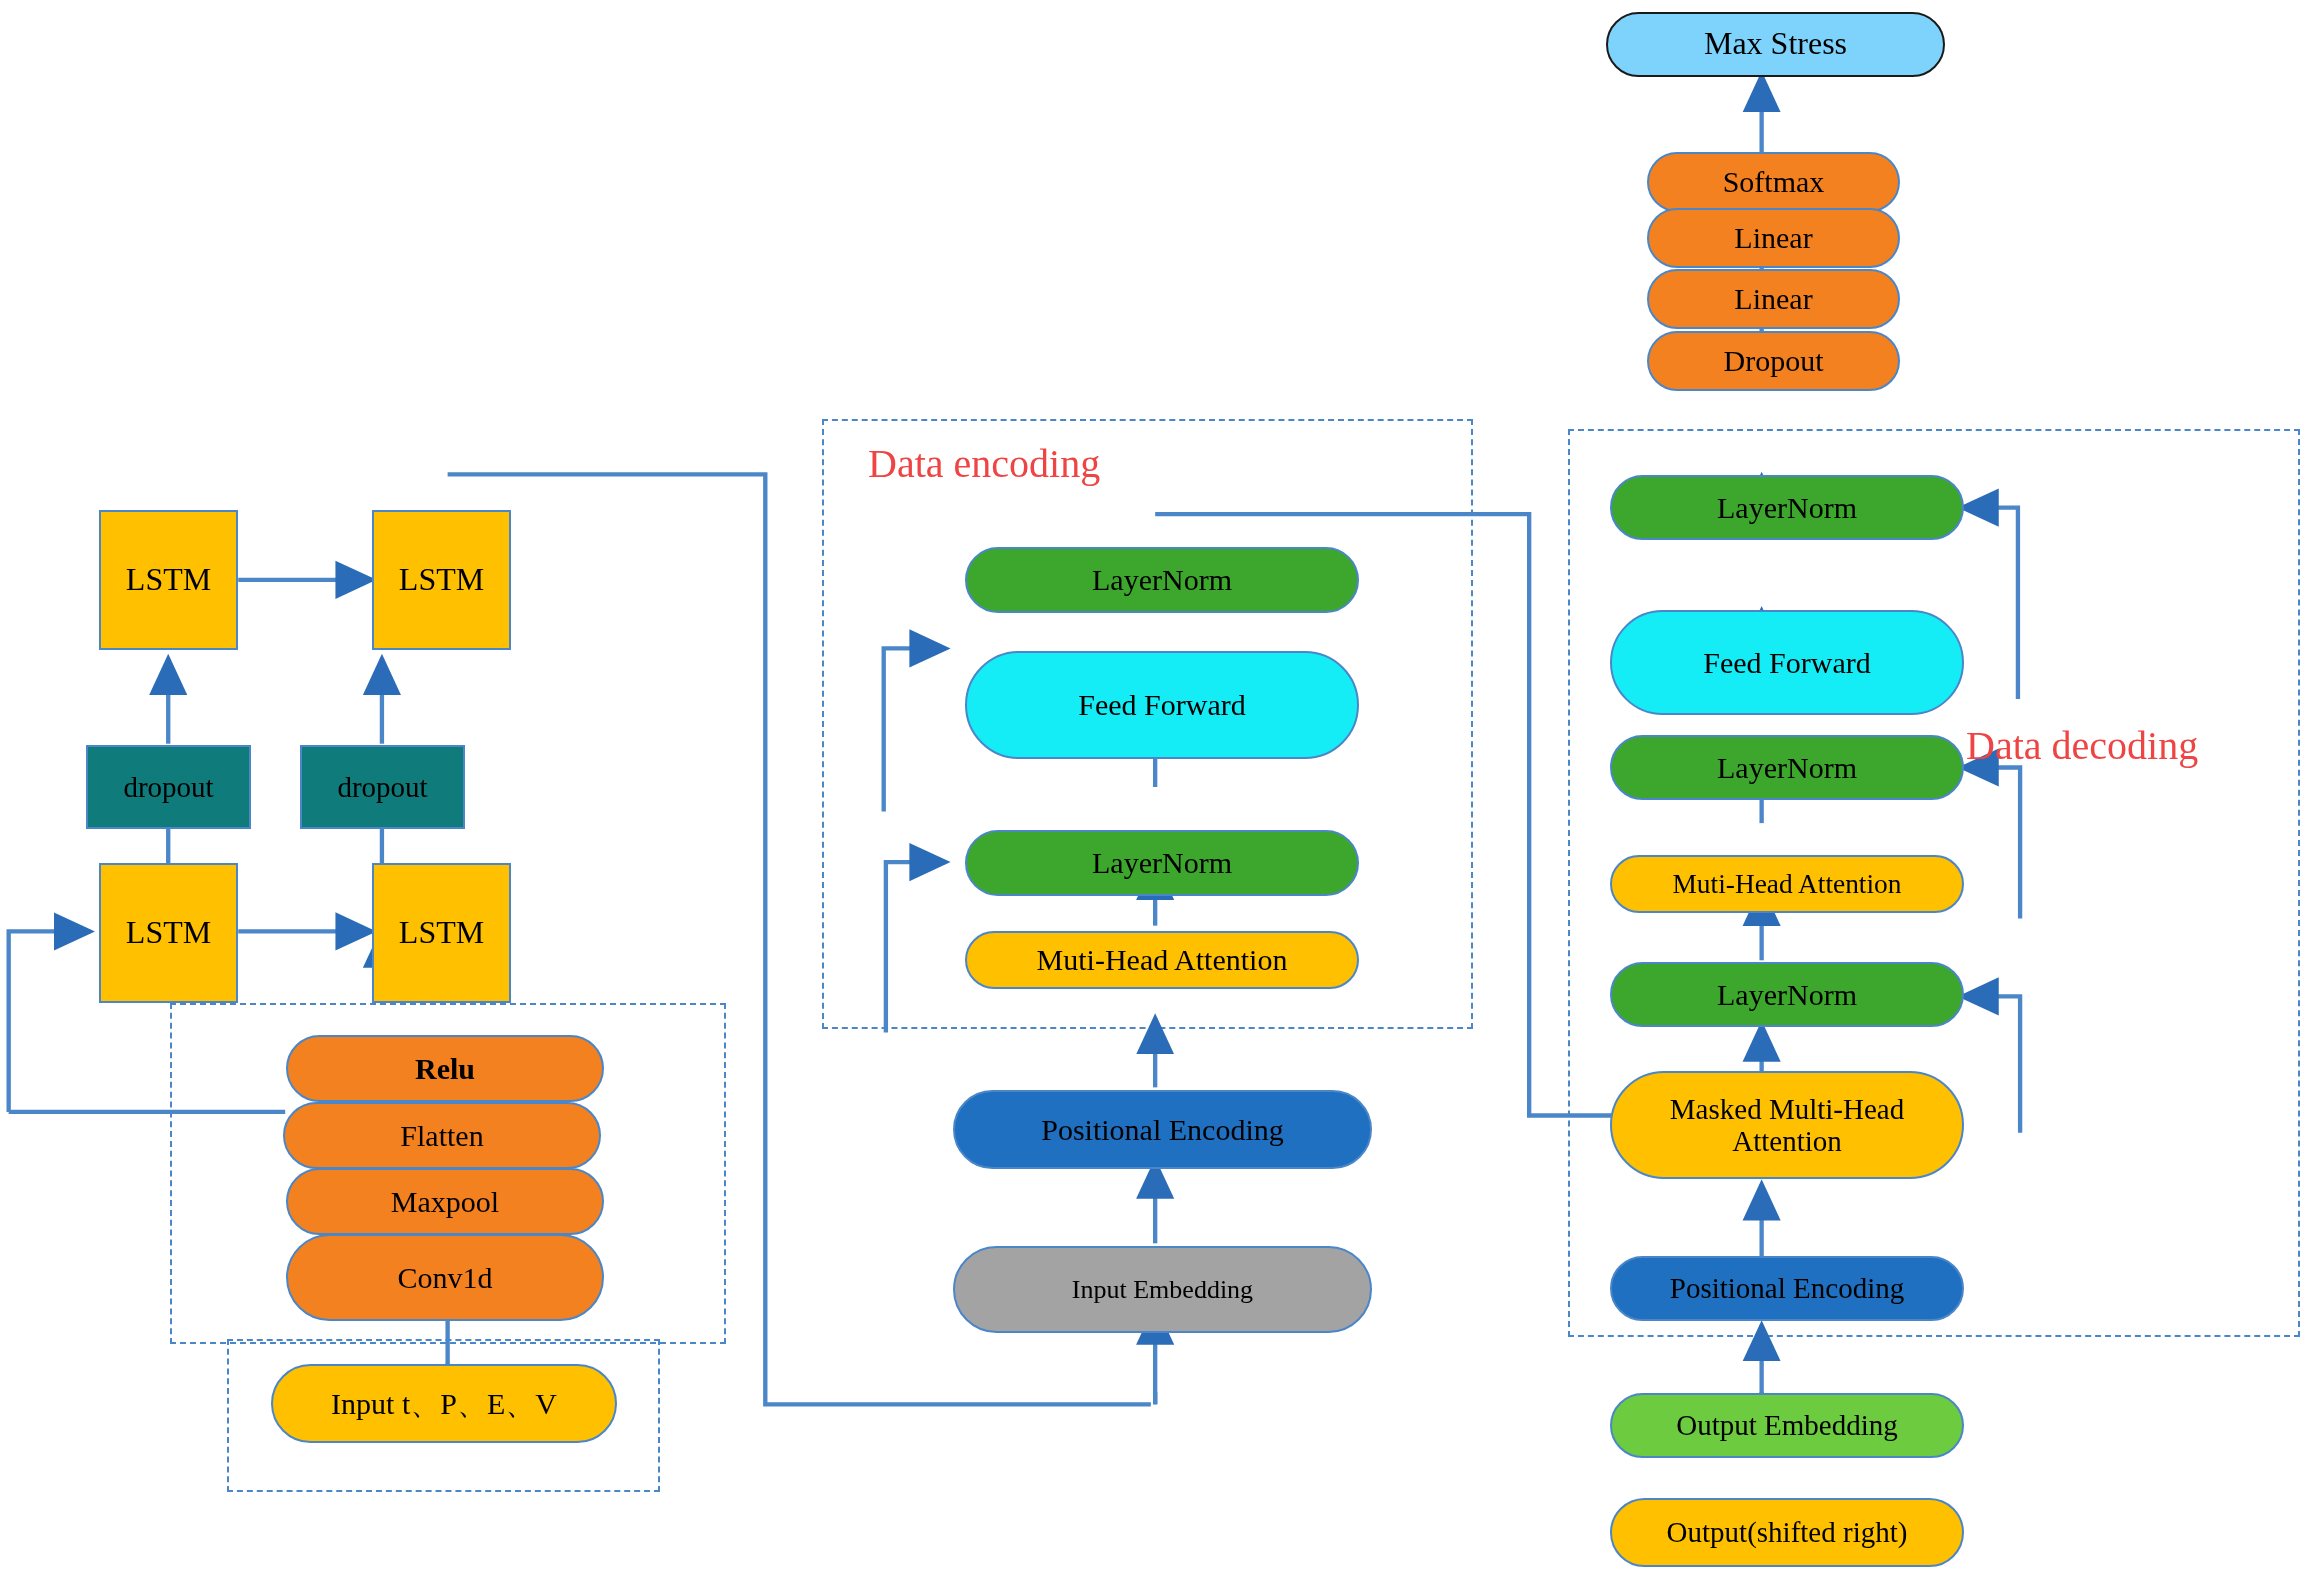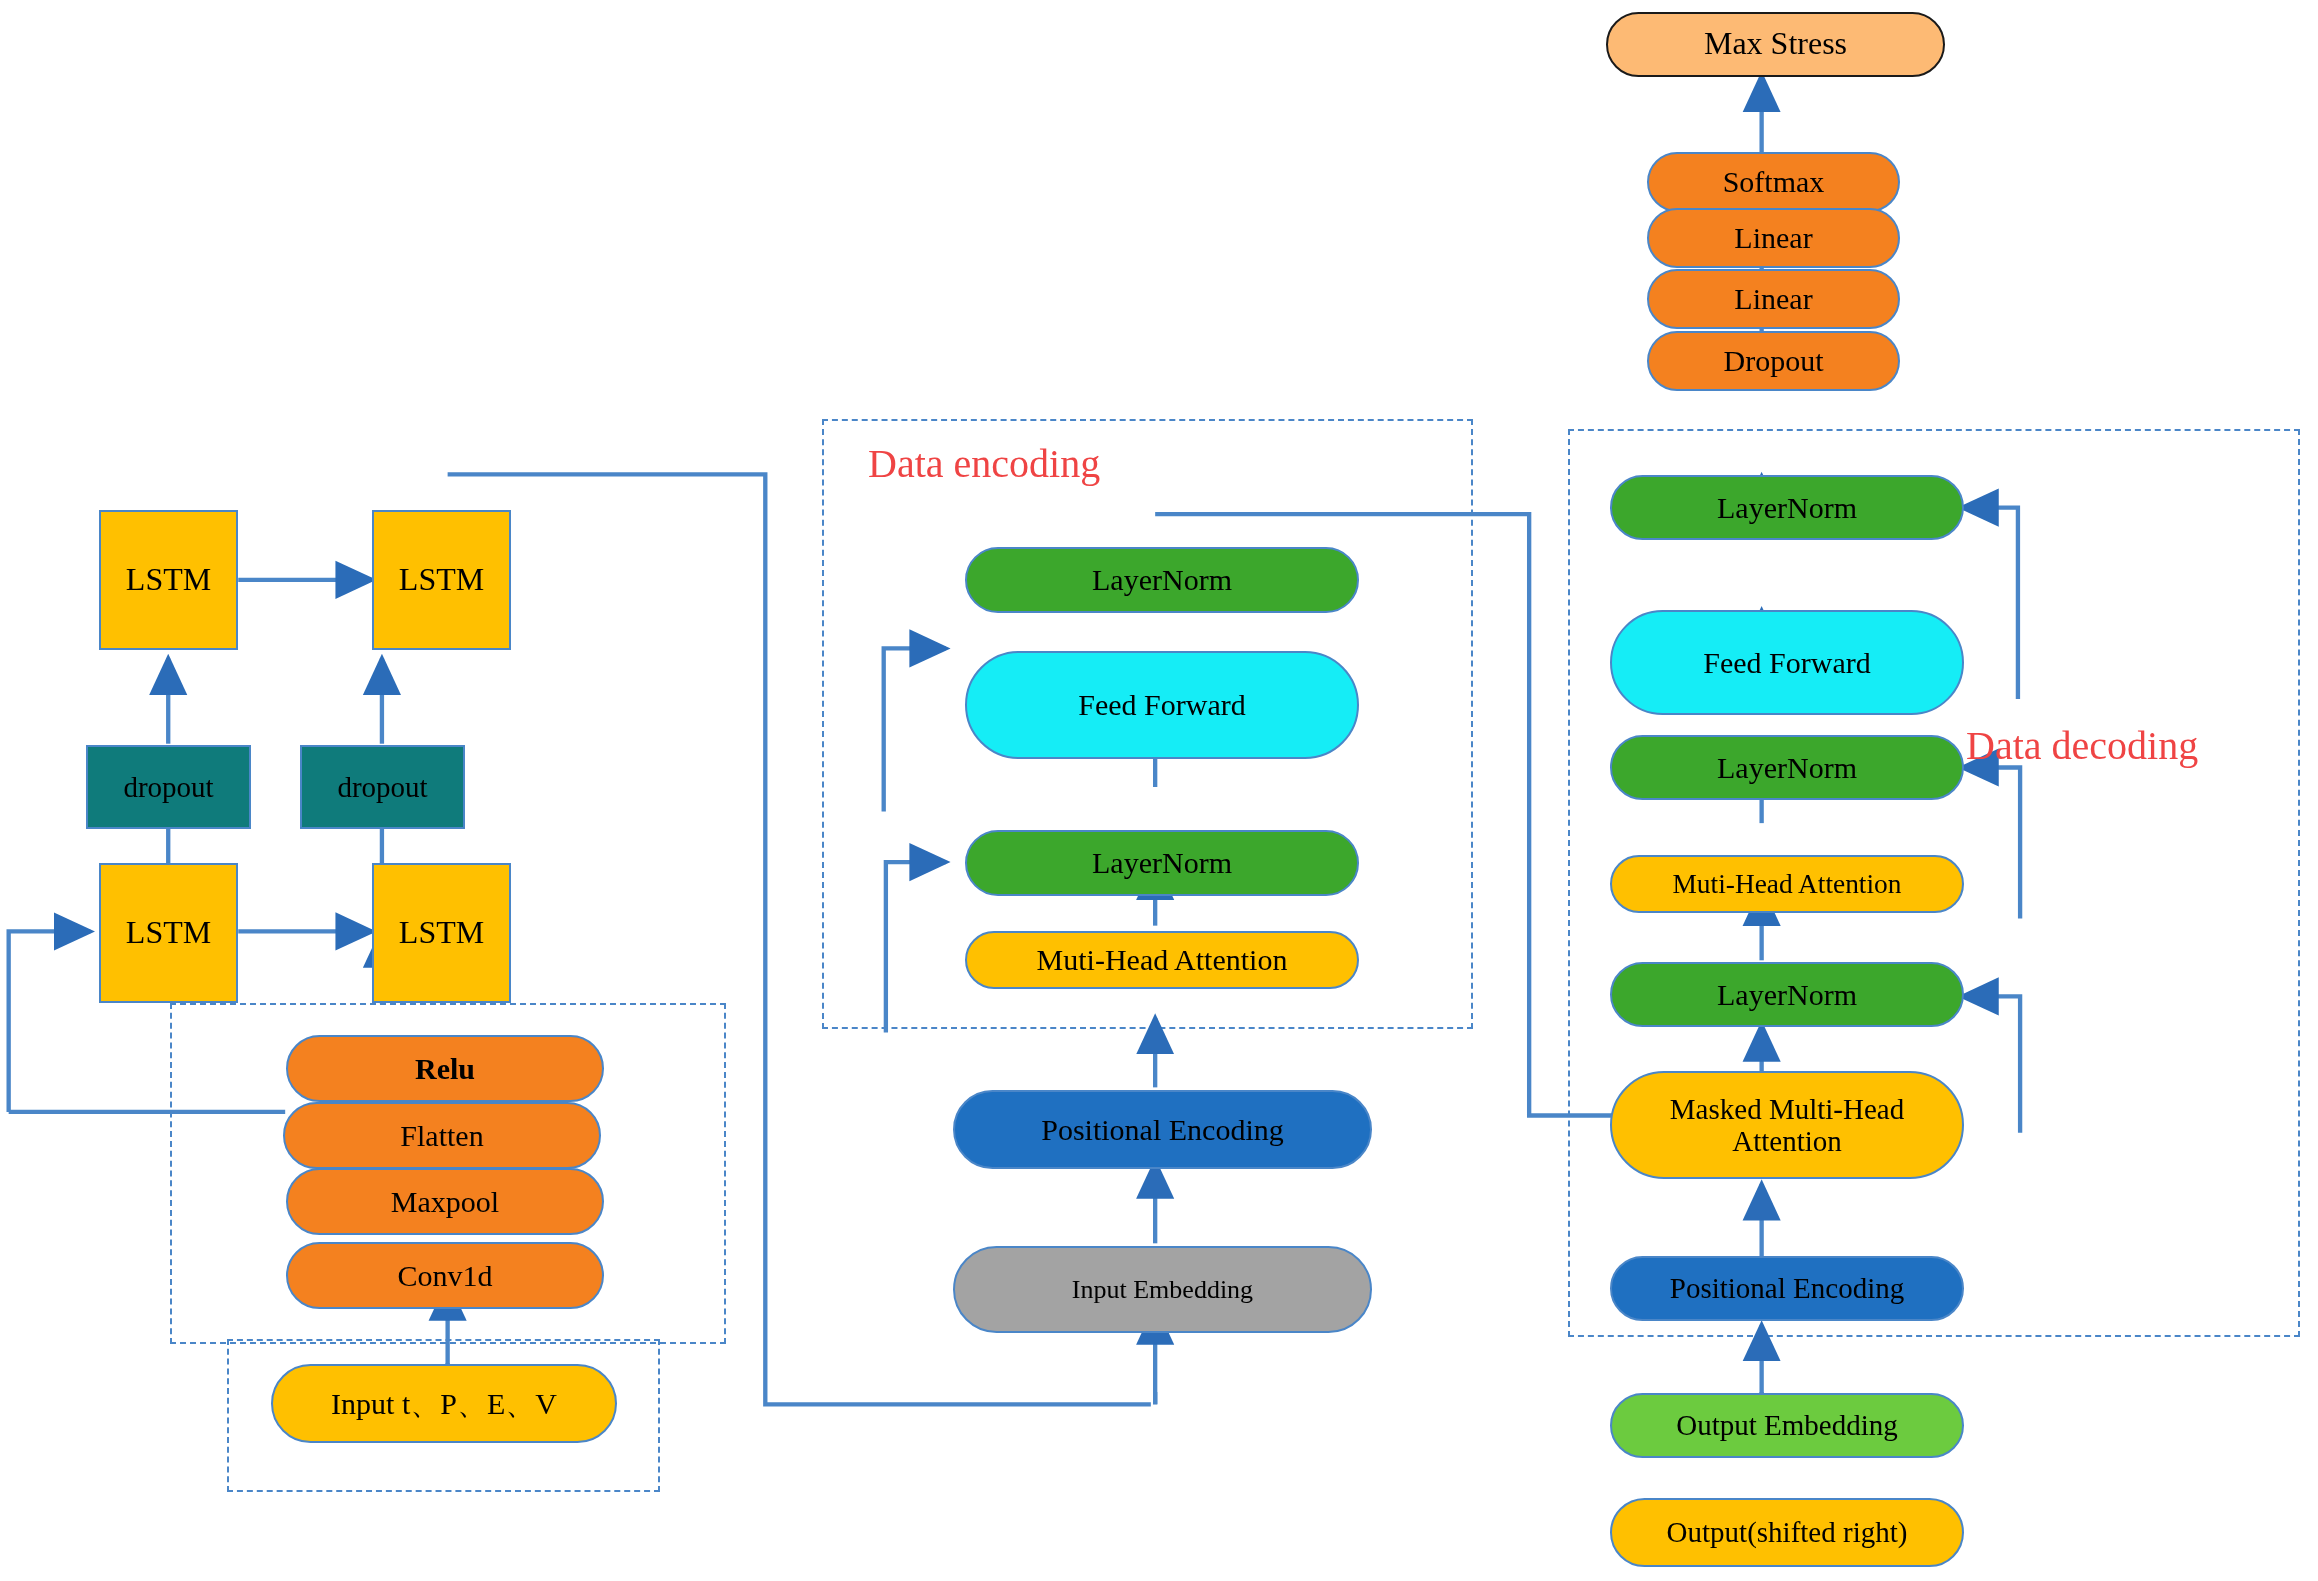--- a/index.html
+++ b/index.html
@@ -122,21 +122,21 @@
 
   <div class="node rounded" style="left:286px;top:1035px;width:318px;height:67px;background:#F4811F;font-size:30px;font-weight:bold;">
     <span>Relu</span>
   </div>
   <div class="node rounded" style="left:283px;top:1102px;width:318px;height:67px;background:#F4811F;font-size:30px;">
     <span>Flatten</span>
   </div>
   <div class="node rounded" style="left:286px;top:1168px;width:318px;height:67px;background:#F4811F;font-size:30px;">
     <span>Maxpool</span>
   </div>
-  <div class="node rounded" style="left:286px;top:1234px;width:318px;height:67px;background:#F4811F;font-size:30px;margin-top:8px;">
+  <div class="node rounded" style="left:286px;top:1234px;width:318px;height:87px;background:#F4811F;font-size:30px;">
     <span>Conv1d</span>
   </div>
   <div class="node rounded" style="left:271px;top:1364px;width:346px;height:79px;background:#FFC000;font-size:30px;">
     <span>Input t、P、E、V</span>
   </div>
 
   <div class="group-label" style="left:868px;top:440px;font-size:40px;">Data encoding</div>
 
   <div class="node rounded" style="left:965px;top:547px;width:394px;height:66px;background:#3CA72C;font-size:30px;">
     <span>LayerNorm</span>
@@ -152,21 +152,21 @@
   </div>
   <div class="node rounded" style="left:953px;top:1090px;width:419px;height:79px;background:#1F70C1;font-size:30px;">
     <span>Positional Encoding</span>
   </div>
   <div class="node rounded" style="left:953px;top:1246px;width:419px;height:87px;background:#a3a3a3;font-size:26px;">
     <span>Input Embedding</span>
   </div>
 
   <div class="group-label" style="left:1966px;top:722px;font-size:40px;">Data decoding</div>
 
-  <div class="node rounded" style="left:1606px;top:11.5px;width:339px;height:65px;background:#fdba74;border-color:#1a1a1a;font-size:32px;">
+  <div class="node rounded" style="left:1606px;top:11.5px;width:339px;height:65px;background:#7dd3fc;border-color:#1a1a1a;font-size:32px;">
     <span>Max Stress</span>
   </div>
   <div class="node rounded" style="left:1647px;top:152px;width:253px;height:60px;background:#F4811F;font-size:30px;">
     <span>Softmax</span>
   </div>
   <div class="node rounded" style="left:1647px;top:208px;width:253px;height:60px;background:#F4811F;font-size:30px;">
     <span>Linear</span>
   </div>
   <div class="node rounded" style="left:1647px;top:269px;width:253px;height:60px;background:#F4811F;font-size:30px;">
     <span>Linear</span>

